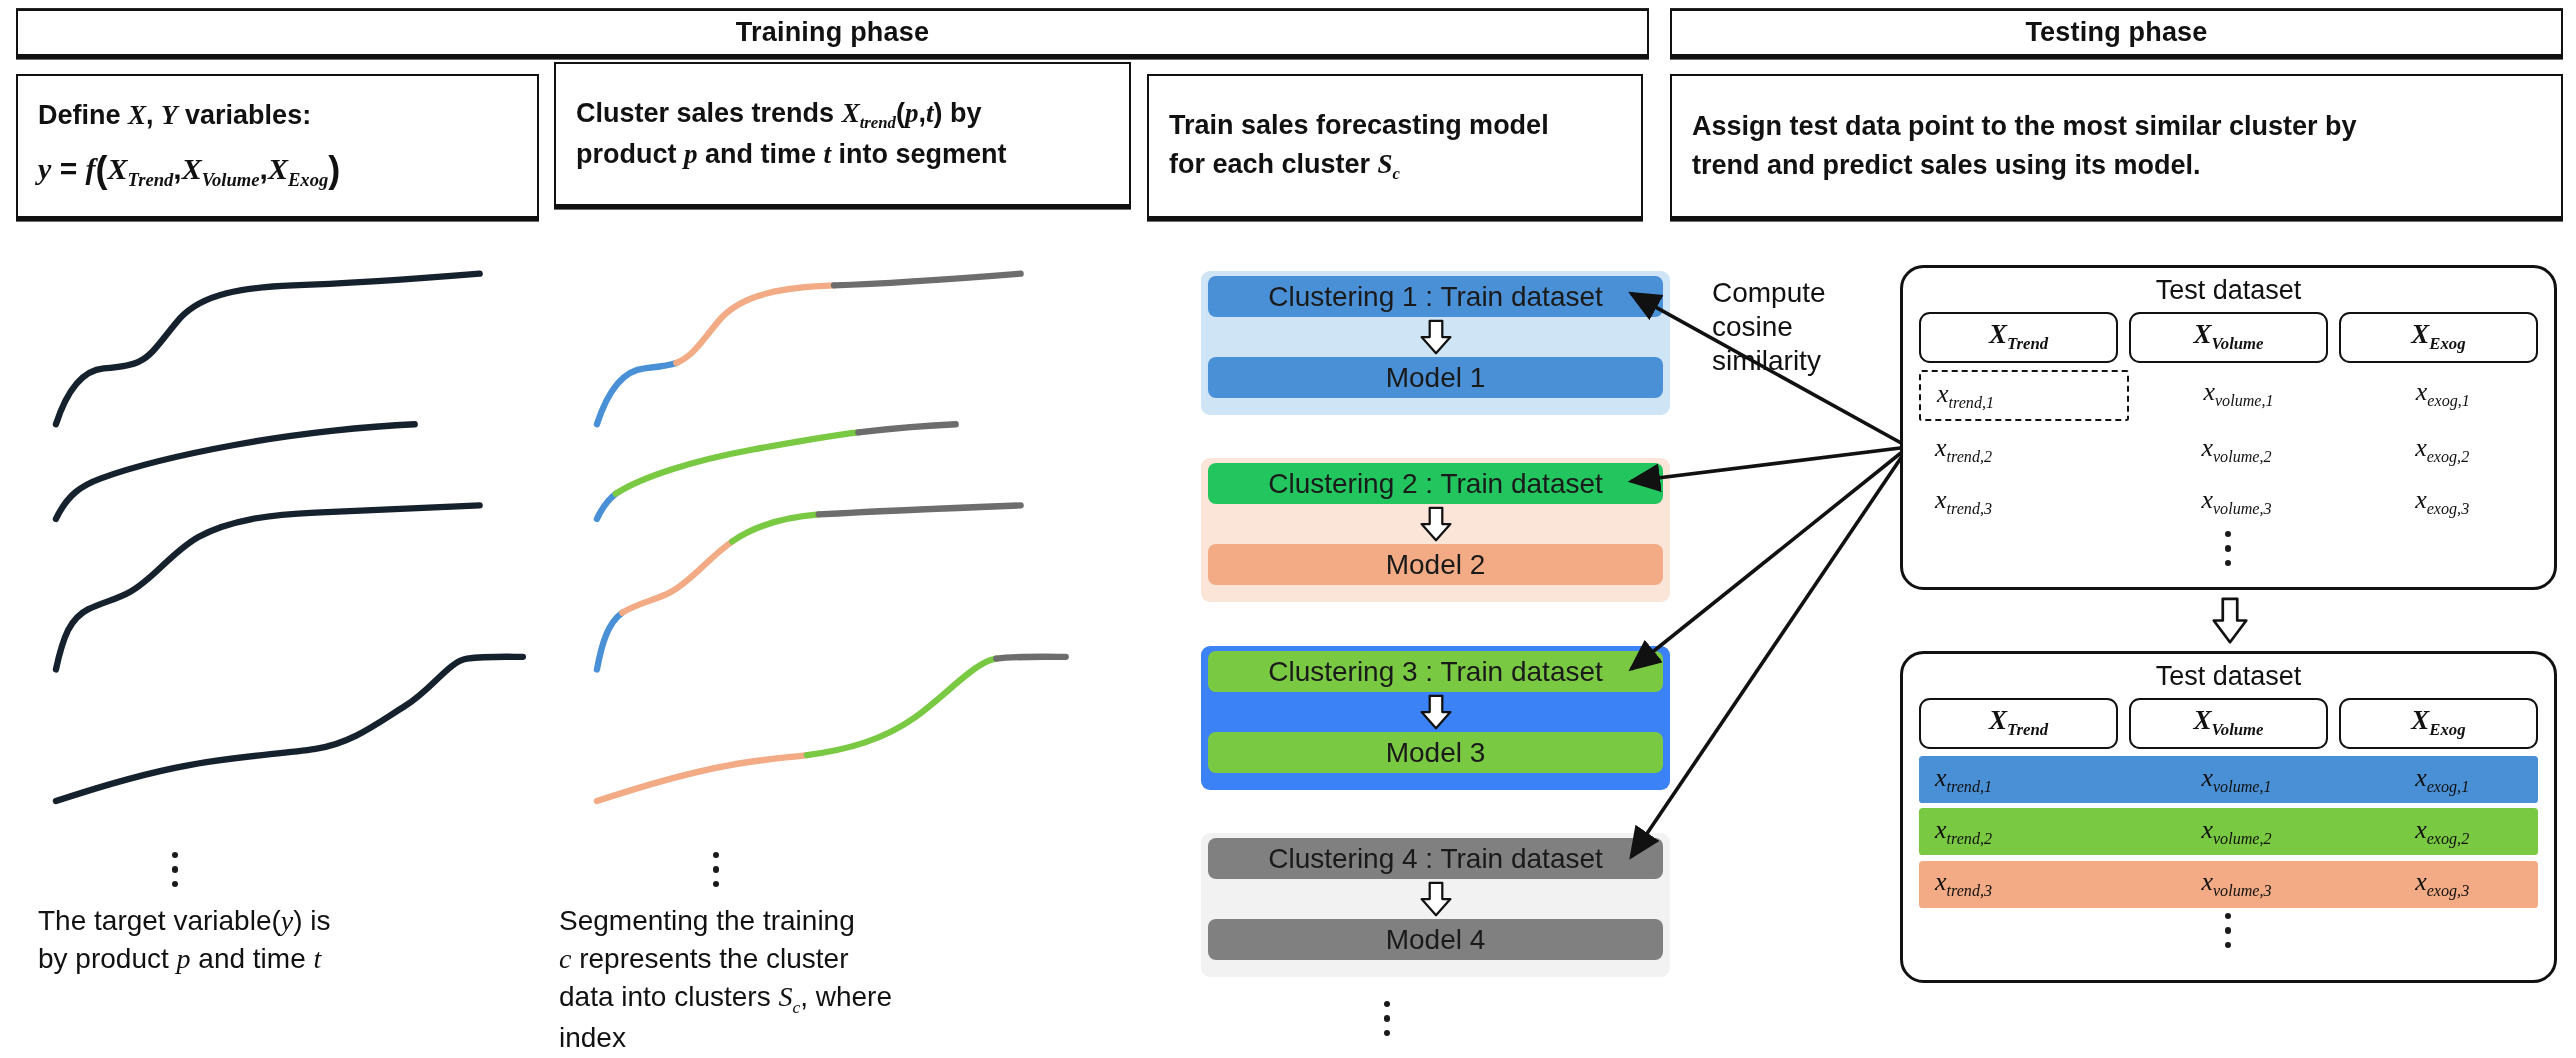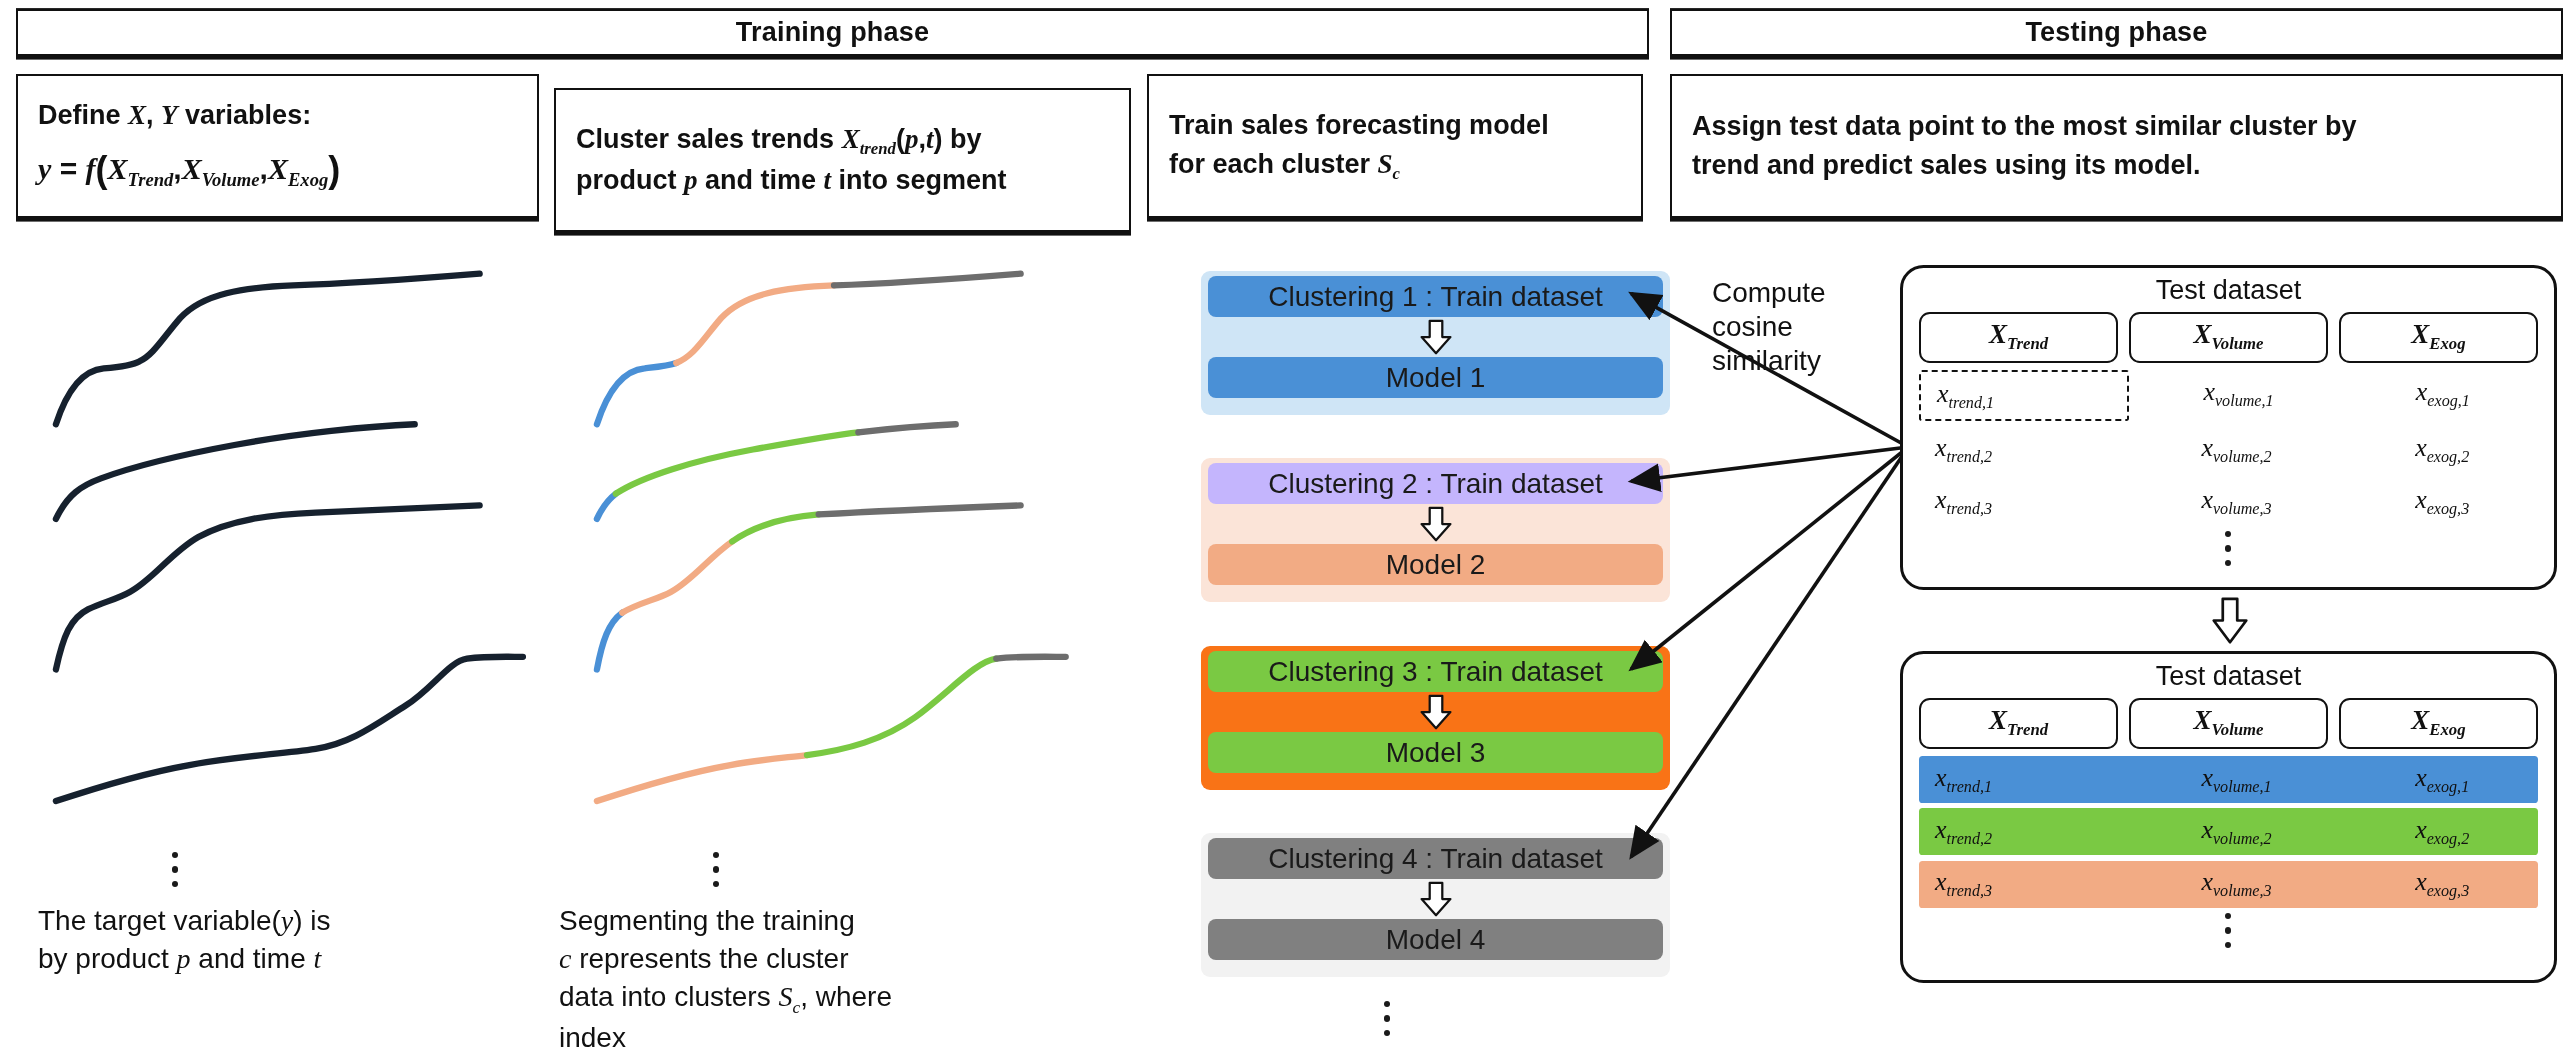--- a/index.html
+++ b/index.html
@@ -82,21 +82,21 @@
 
 <div class="abs step-box" style="left:16px;top:74px;width:523px;height:144px;">
   <div class="step-text">
     <div>Define <span class="mi">X</span>, <span class="mi">Y</span> variables:</div>
     <div style="margin-top:9px;font-size:30px;">
       <span class="mi">y</span> = <span class="mi">f</span><span style="font-size:36px;vertical-align:-2.7px;">(</span><span class="mb">X<sub>Trend</sub></span>,<span class="mb">X<sub>Volume</sub></span>,<span class="mb">X<sub>Exog</sub></span><span style="font-size:36px;vertical-align:-2.7px;">)</span>
     </div>
   </div>
 </div>
 
-<div class="abs step-box" style="left:554px;top:88px;width:577px;height:144px;">
+<div class="abs step-box" style="left:554px;top:62px;width:577px;height:144px;">
   <div class="step-text">
     <div>Cluster sales trends <span class="mi">X<sub>trend</sub></span>(<span class="mi">p</span>,<span class="mi">t</span>) by</div>
     <div>product <span class="mi">p</span> and time <span class="mi">t</span> into segment</div>
   </div>
 </div>
 
 <div class="abs step-box" style="left:1147px;top:74px;width:496px;height:144px;">
   <div class="step-text">
     <div>Train sales forecasting model</div>
     <div>for each cluster <span class="mi">S<sub>c</sub></span></div>
@@ -177,34 +177,34 @@
     <svg class="blockarrow" width="36" height="36" viewBox="0 0 40 40">
       <path d="M13,2 L27,2 L27,20 L36,20 L20,38 L4,20 L13,20 Z" fill="#ffffff" stroke="#111111" stroke-width="2.5" stroke-linejoin="round"></path>
     </svg>
   </div>
   <div class="cluster-model" style="background:#4a90d6;">
     <span>Model 1</span>
   </div>
 </div>
 
 <div class="abs cluster-group" style="left:1153px;top:458px;width:469px;height:144px;background:#fbe4d8;">
-  <div class="cluster-head" style="background:#c4b5fd;">
+  <div class="cluster-head" style="background:#22c55e;">
     <span>Clustering 2 : Train dataset</span>
   </div>
   <div class="group-arrow">
     <svg class="blockarrow" width="36" height="36" viewBox="0 0 40 40">
       <path d="M13,2 L27,2 L27,20 L36,20 L20,38 L4,20 L13,20 Z" fill="#ffffff" stroke="#111111" stroke-width="2.5" stroke-linejoin="round"></path>
     </svg>
   </div>
   <div class="cluster-model" style="background:#f2ab84;">
     <span>Model 2</span>
   </div>
 </div>
 
-<div class="abs cluster-group" style="left:1153px;top:646px;width:469px;height:144px;background:#f97316;">
+<div class="abs cluster-group" style="left:1153px;top:646px;width:469px;height:144px;background:#3b82f6;">
   <div class="cluster-head" style="background:#7ac943;">
     <span>Clustering 3 : Train dataset</span>
   </div>
   <div class="group-arrow">
     <svg class="blockarrow" width="36" height="36" viewBox="0 0 40 40">
       <path d="M13,2 L27,2 L27,20 L36,20 L20,38 L4,20 L13,20 Z" fill="#ffffff" stroke="#111111" stroke-width="2.5" stroke-linejoin="round"></path>
     </svg>
   </div>
   <div class="cluster-model" style="background:#7ac943;">
     <span>Model 3</span>

